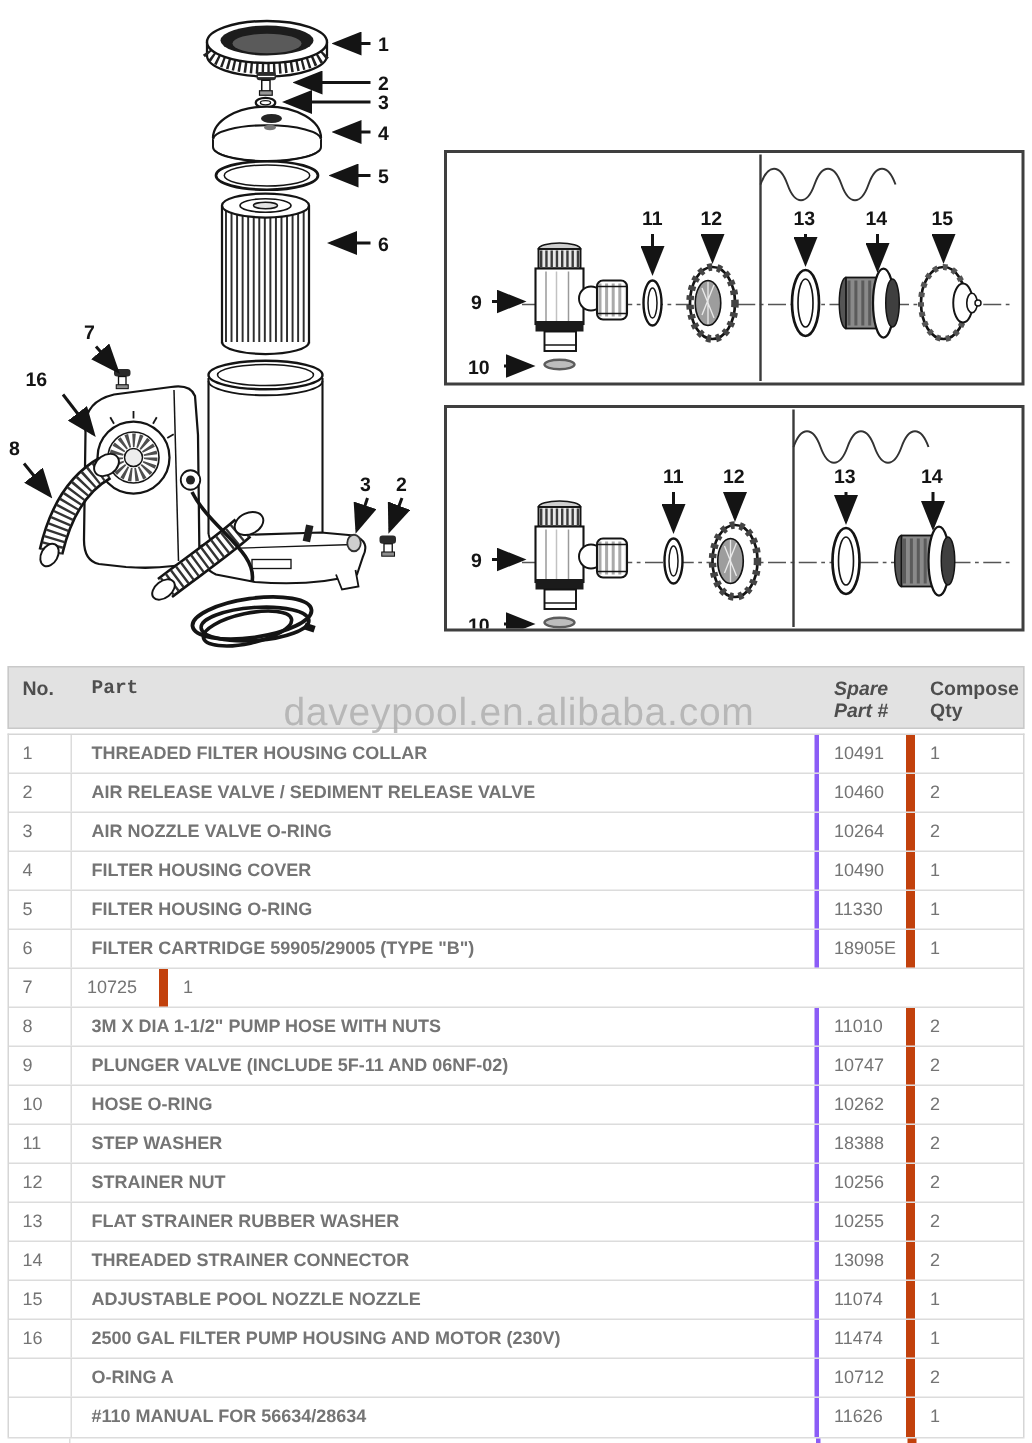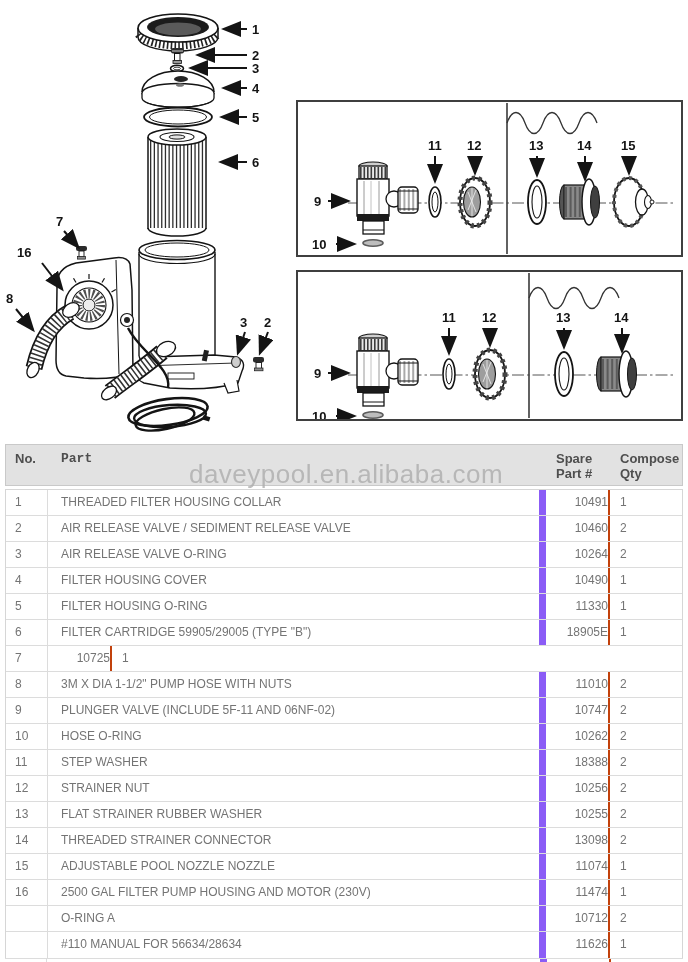--- a/index.html
+++ b/index.html
@@ -22,30 +22,30 @@
 
   
   .ptable { position:absolute; left:5px; top:444px; width:678px; z-index:1; }
   .thead {
     display:flex; height:42px; background:#e2e2e2; border:1px solid #c9c9c9;
     color:#4e4e4e; font-size:13px; font-weight:bold; margin-bottom:3px;
   }
   .thead > div { padding-top:6px; line-height:15px; }
   .th-no   { width:42px;  padding-left:9px; }
   .th-part { flex:1;      padding-left:13px;font-family:Liberation Mono, monospace; }
-  .th-spare{ width:64px;  padding-left:10px; }
+  .th-spare{ width:64px;  padding-left:10px;font-style:italic; }
   .th-qty  { width:72px;  padding-left:10px; padding-right:4px; }
 
   .tbody { border:1px solid #d6d6d6; border-bottom:none; background:#fff; }
   .tr { display:flex; height:26px; border-bottom:1px solid #dcdcdc; background:#fff; }
   .tr:last-child { border-bottom:none; }
   .td { font-size:12px; color:#747474; line-height:25px; white-space:nowrap; overflow:hidden; }
   .td-no   { width:42px;  padding-left:9px;  border-right:1px solid #dcdcdc; }
-  .td-part { flex:1;      padding-left:13px; border-right:7px solid #8b5cf6; }
-  .td-spare{ width:64px;  padding-left:10px; border-right:2px solid #c2410c;text-align:right; }
+  .td-part { flex:1;      padding-left:13px; border-right:3px solid #8b5cf6;font-weight:bold; }
+  .td-spare{ width:64px;  padding-left:10px; border-right:6px solid #c2410c; }
   .td-qty  { width:72px;  padding-left:10px; }
   .tr-partial { display:flex; height:6px; border-top:1px solid #dcdcdc; background:#fff; }
   .tr-partial .td { height:6px; line-height:6px; }
 </style>
 </head>
 <body>
 
 <div class="page">
 
   <svg class="exploded" width="292" height="442" viewBox="0 0 292 442">
@@ -368,21 +368,21 @@
 
   <div class="tr">
     <div class="td td-no">2</div>
     <div class="td td-part">AIR RELEASE VALVE / SEDIMENT RELEASE VALVE</div>
     <div class="td td-spare">10460</div>
     <div class="td td-qty">2</div>
   </div>
 
   <div class="tr">
     <div class="td td-no">3</div>
-    <div class="td td-part">AIR RELEASE VALVE O-RING</div>
+    <div class="td td-part">AIR NOZZLE VALVE O-RING</div>
     <div class="td td-spare">10264</div>
     <div class="td td-qty">2</div>
   </div>
 
   <div class="tr">
     <div class="td td-no">4</div>
     <div class="td td-part">FILTER HOUSING COVER</div>
     <div class="td td-spare">10490</div>
     <div class="td td-qty">1</div>
   </div>

